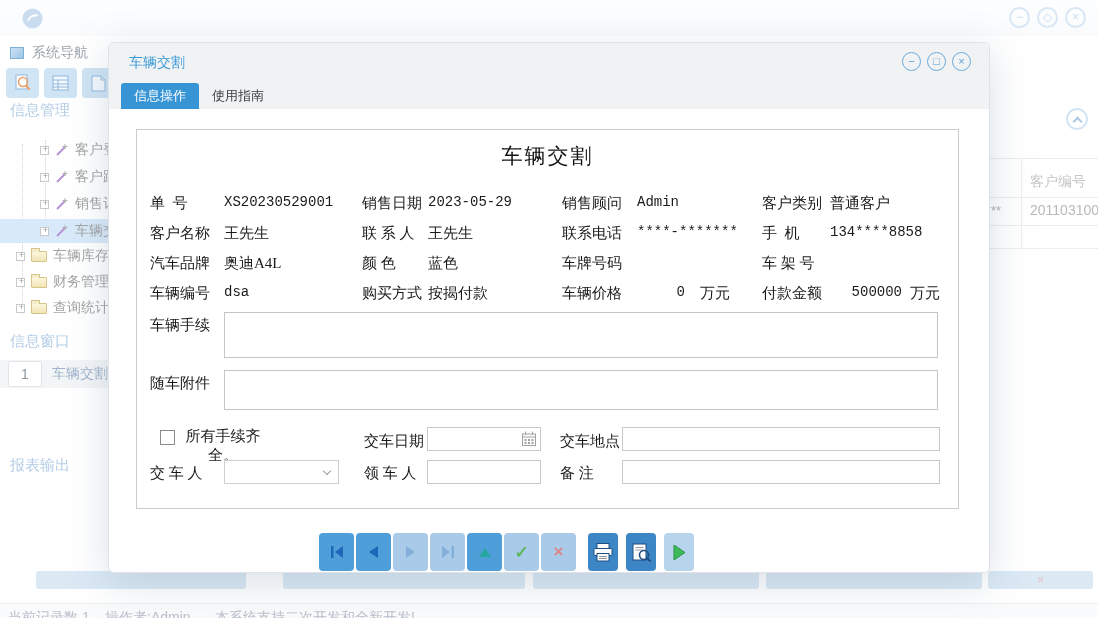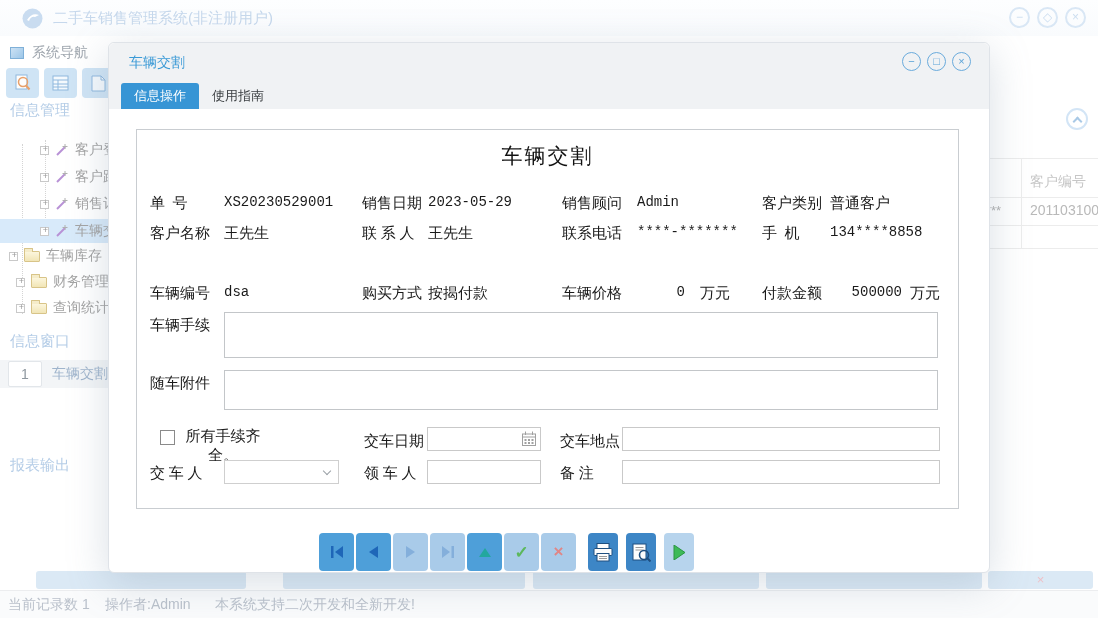--- a/index.html
+++ b/index.html
@@ -45,21 +45,21 @@
     border-left:2px solid #a9c9e6; border-top:2px solid #a9c9e6; transform:rotate(45deg); }
   .bg-hline { position:absolute; height:1px; background:#ececec; left:966px; width:132px; }
   .bg-vline { position:absolute; width:1px; background:#ececec; left:1021px; top:158px; height:90px; }
   .bg-th { position:absolute; left:1030px; top:173px; color:#c6c6c6; font-size:14px; white-space:nowrap; }
   .bg-mask { position:absolute; left:986px; top:203px; color:#b2b2b2; font-size:13px; }
   .bg-custno { position:absolute; left:1030px; top:202px; color:#b9b9b9; font-size:14px; white-space:nowrap; }
   .bg-bar { position:absolute; top:571px; height:18px; background:#dbe9f5; border-radius:3px; }
   .bg-bar-close { color:#eebfc6; font-size:13px; text-align:center; line-height:18px; }
 
   
-  .statusbar { position:absolute; left:0; bottom:0; width:1098px; height:28px; background:#fafbfc;
+  .statusbar { position:absolute; left:0; bottom:0; width:1098px; height:15px; background:#fafbfc;
     border-top:1px solid #ecedef; color:#bac1cb; font-size:14px; line-height:27px; }
   .statusbar span { position:absolute; white-space:nowrap; }
 
   
   .modal { position:absolute; left:108px; top:42px; width:882px; height:531px; background:#fff;
     border:1px solid #dfe3e8; border-radius:6px; box-shadow:0 10px 40px rgba(120,140,160,.28); }
   .modal-hd { position:absolute; left:0; top:0; right:0; height:66px; background:#f0f2f4; border-radius:6px 6px 0 0; }
   .modal-title { position:absolute; left:20px; top:11px; color:#3b9ad6; font-size:14px; }
   .modal-controls { position:absolute; right:18px; top:9px; display:flex; gap:6px; }
   .mc-btn { width:19px; height:19px; border:1.5px solid #6aabdc; border-radius:50%; color:#5aa3d8;
@@ -111,21 +111,20 @@
   .glyph-cross { color:#e08686; font-size:17px; font-weight:bold; }
 </style>
 </head>
 <body>
 
 <div class="titlebar">
   <svg width="21" height="21" viewBox="0 0 21 21">
     <circle cx="10.5" cy="10.5" r="10" fill="#c9dcf0"></circle>
     <path d="M5 12 Q10 4 17 7 L13 9 Q9 8 7 13 Z" fill="#ffffff"></path>
   </svg>
-  <span class="app-title">二手车销售管理系统(非注册用户)</span>
   <div class="win-controls">
     <span class="circle-btn">−</span>
     <span class="circle-btn">◇</span>
     <span class="circle-btn">×</span>
   </div>
 </div>
 
 <div class="sidebar">
   <div class="nav-row">
     <span class="nav-icon"></span>
@@ -185,21 +184,21 @@
     <span class="tree-label">销售订</span>
   </div>
   <div class="tree-row selected" style="top:183px; padding-left:40px">
     <span class="plus"></span>
     <svg class="wand" width="14" height="14" viewBox="0 0 14 14">
       <line x1="2" y1="12" x2="10" y2="4" stroke="#b891d6" stroke-width="2"></line>
       <path d="M10 1 v5 M7.5 3.5 h5" stroke="#b0b0b0" stroke-width="1"></path>
     </svg>
     <span class="tree-label">车辆交</span>
   </div>
-  <div class="tree-row" style="top:208px; padding-left:9px">
+  <div class="tree-row" style="top:208px; padding-left:16px">
     <span class="plus"></span>
     <span class="folder-ico"></span>
     <span class="tree-label">车辆库存</span>
   </div>
   <div class="tree-row" style="top:234px; padding-left:16px">
     <span class="plus"></span>
     <span class="folder-ico"></span>
     <span class="tree-label">财务管理</span>
   </div>
   <div class="tree-row" style="top:260px; padding-left:16px">
@@ -274,20 +273,30 @@
       <span class="c-l1">客户名称</span>
       <span class="c-v1">王先生</span>
       <span class="c-l2">联 系 人</span>
       <span class="c-v2">王先生</span>
       <span class="c-l3">联系电话</span>
       <span class="c-v3 mono">****-*******</span>
       <span class="c-l4">手  机</span>
       <span class="c-v4 mono">134****8858</span>
     </div>
 
+    <div class="frow" style="top:124px">
+      <span class="c-l1">汽车品牌</span>
+      <span class="c-v1">奥迪A4L</span>
+      <span class="c-l2">颜 色</span>
+      <span class="c-v2">蓝色</span>
+      <span class="c-l3">车牌号码</span>
+      <span class="c-v3"></span>
+      <span class="c-l4">车 架 号</span>
+      <span class="c-v4"></span>
+    </div>
 
     <div class="frow" style="top:154px">
       <span class="c-l1">车辆编号</span>
       <span class="c-v1 mono">dsa</span>
       <span class="c-l2">购买方式</span>
       <span class="c-v2">按揭付款</span>
       <span class="c-l3">车辆价格</span>
       <span class="num3 mono">0</span>
       <span class="unit3">万元</span>
       <span class="c-l4">付款金额</span>

